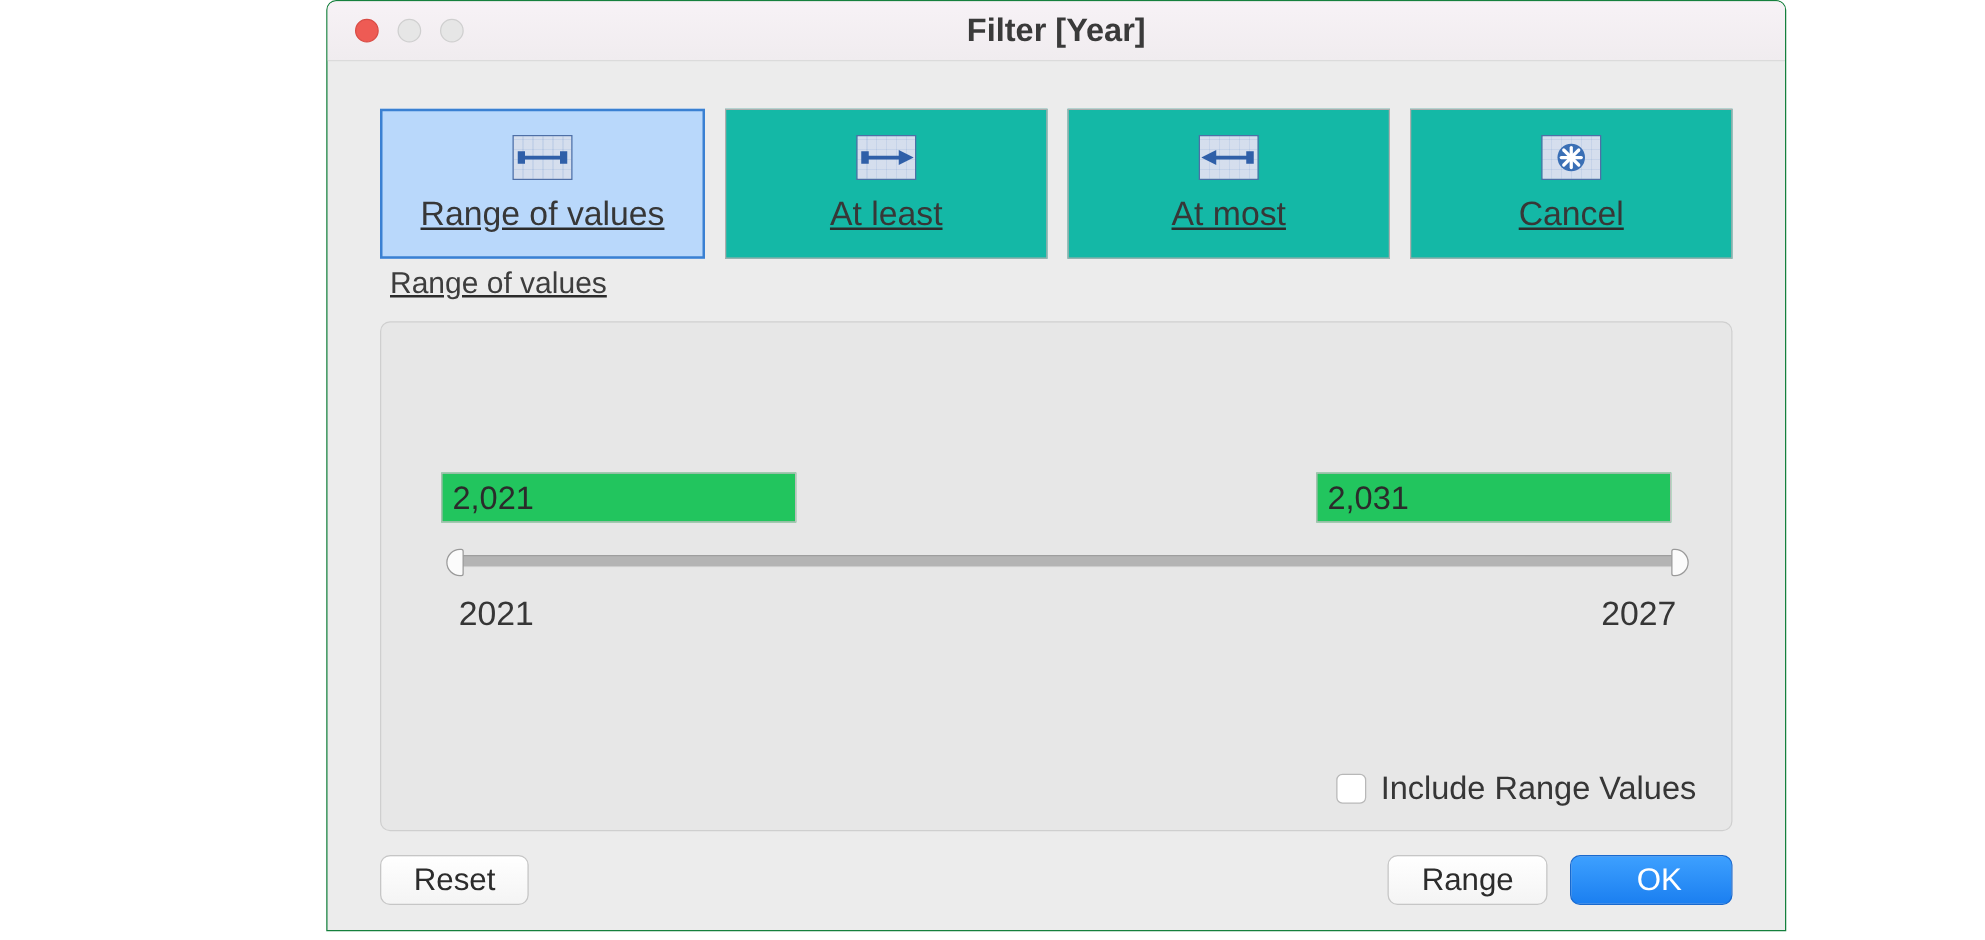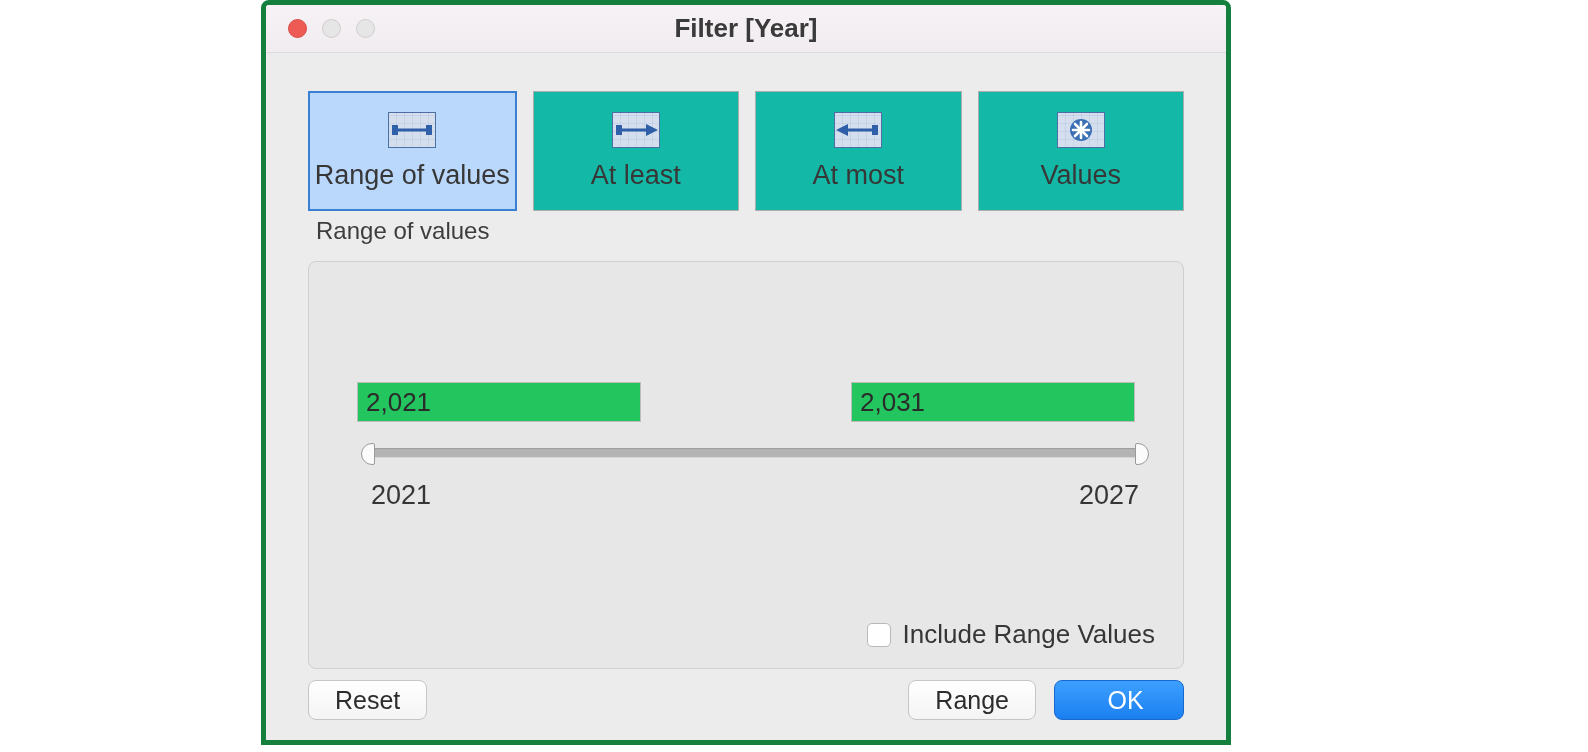--- a/index.html
+++ b/index.html
@@ -7,25 +7,26 @@
     margin: 0; padding: 0;
     width: 1588px; height: 752px;
     background: #ffffff;
     font-family: -apple-system, "Helvetica Neue", Arial, sans-serif;
     font-size: 26px;
     color: #2b2b2b;
   }
   .dialog {
     position: absolute;
     left: 261px; top: 0;
-    width: 970px; height: 745px;
+    width: 1168px; height: 745px;
     background: #ececec;
-    border: 5px solid #15803d;
+    border: 1px solid #15803d;
     border-radius: 8px 8px 0 0;
     overflow: hidden;
+    text-decoration: underline;
   }
   .titlebar {
     height: 48px;
     background: linear-gradient(#f7f2f6, #f0ecef);
     border-bottom: 1px solid #dbdbdb;
     display: flex;
     align-items: center;
     position: relative;
   }
   .traffic {
@@ -247,21 +248,21 @@
         <svg width="28" height="28" viewBox="0 0 28 28">
           <circle cx="14" cy="14" r="11" fill="#3a6fb5"></circle>
           <g stroke="#fff" stroke-width="2.6" stroke-linecap="round">
             <line x1="14" y1="6" x2="14" y2="22"></line>
             <line x1="6" y1="14" x2="22" y2="14"></line>
             <line x1="8" y1="8" x2="20" y2="20"></line>
             <line x1="20" y1="8" x2="8" y2="20"></line>
           </g>
         </svg>
       </span>
-      <span class="tab-label">Values</span>
+      <span class="tab-label">Cancel</span>
     </div>
   </div>
 
   <div class="selected-caption">Range of values</div>
 
   <div class="panel">
     <div class="range-inputs">
       <input type="text" value="2,021" style="">
       <input type="text" value="2,031" style="">
     </div>

